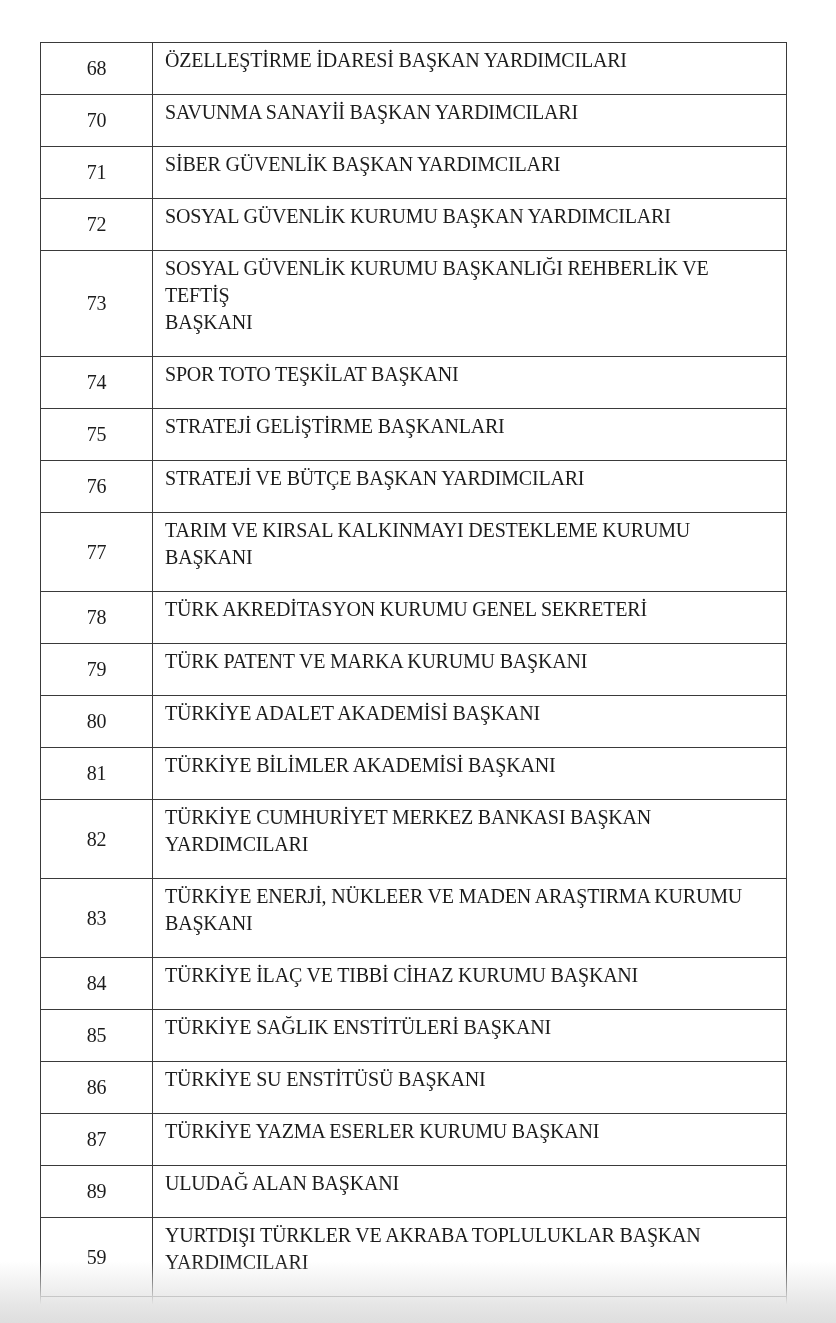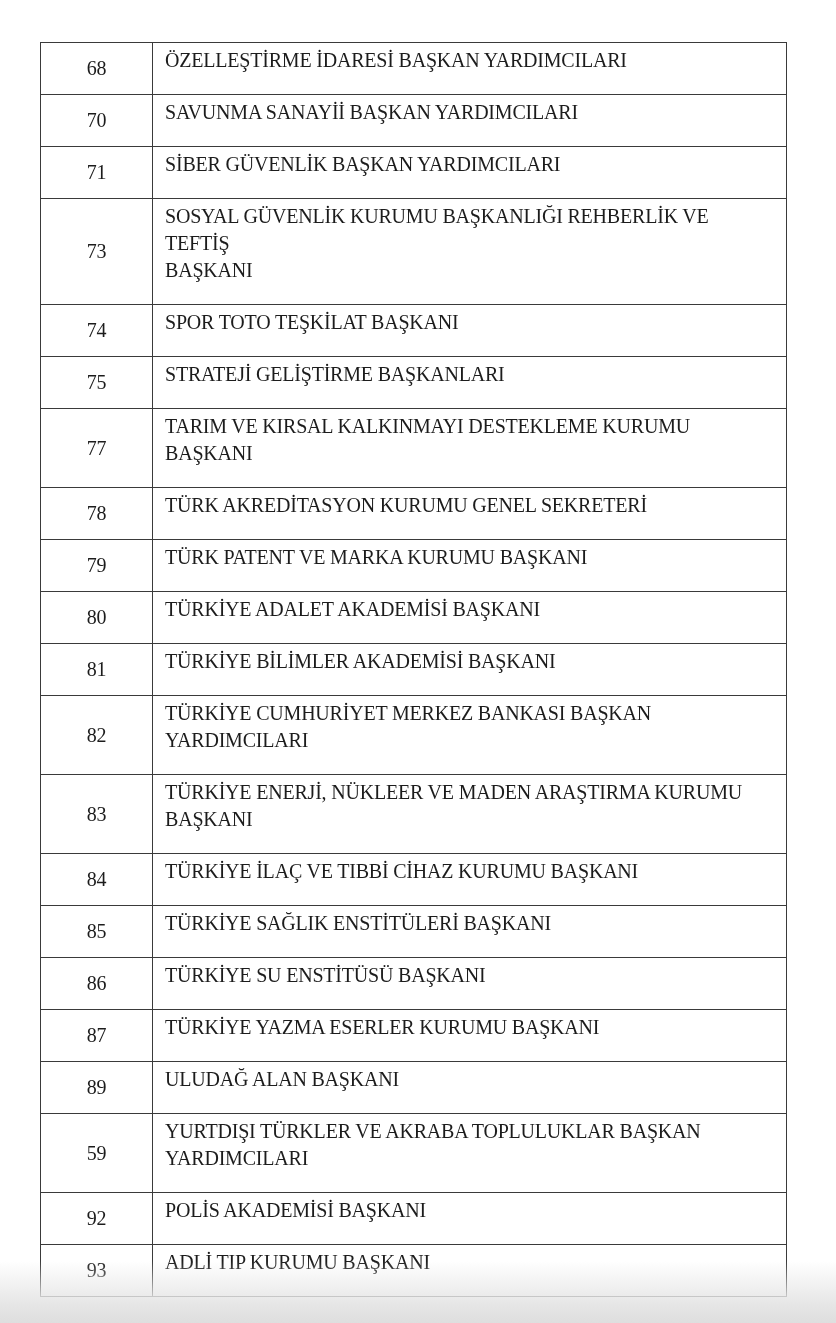--- a/index.html
+++ b/index.html
@@ -64,32 +64,40 @@
     <td class="title-cell">ÖZELLEŞTİRME İDARESİ BAŞKAN YARDIMCILARI</td>
   </tr>
         <tr class="one-line">
     <td class="num-cell">70</td>
     <td class="title-cell">SAVUNMA SANAYİİ BAŞKAN YARDIMCILARI</td>
   </tr>
         <tr class="one-line">
     <td class="num-cell">71</td>
     <td class="title-cell">SİBER GÜVENLİK BAŞKAN YARDIMCILARI</td>
   </tr>
+        <tr class="one-line">
+    <td class="num-cell">72</td>
+    <td class="title-cell">SOSYAL GÜVENLİK KURUMU BAŞKAN YARDIMCILARI</td>
+  </tr>
         <tr class="two-line">
     <td class="num-cell">73</td>
     <td class="title-cell">SOSYAL GÜVENLİK KURUMU BAŞKANLIĞI REHBERLİK VE TEFTİŞ
 BAŞKANI</td>
   </tr>
         <tr class="one-line">
     <td class="num-cell">74</td>
     <td class="title-cell">SPOR TOTO TEŞKİLAT BAŞKANI</td>
   </tr>
         <tr class="one-line">
     <td class="num-cell">75</td>
     <td class="title-cell">STRATEJİ GELİŞTİRME BAŞKANLARI</td>
+  </tr>
+        <tr class="one-line">
+    <td class="num-cell">76</td>
+    <td class="title-cell">STRATEJİ VE BÜTÇE BAŞKAN YARDIMCILARI</td>
   </tr>
         <tr class="one-line">
     <td class="num-cell">77</td>
     <td class="title-cell">TARIM VE KIRSAL KALKINMAYI DESTEKLEME KURUMU BAŞKANI</td>
   </tr>
         <tr class="one-line">
     <td class="num-cell">78</td>
     <td class="title-cell">TÜRK AKREDİTASYON KURUMU GENEL SEKRETERİ</td>
   </tr>
         <tr class="one-line">

